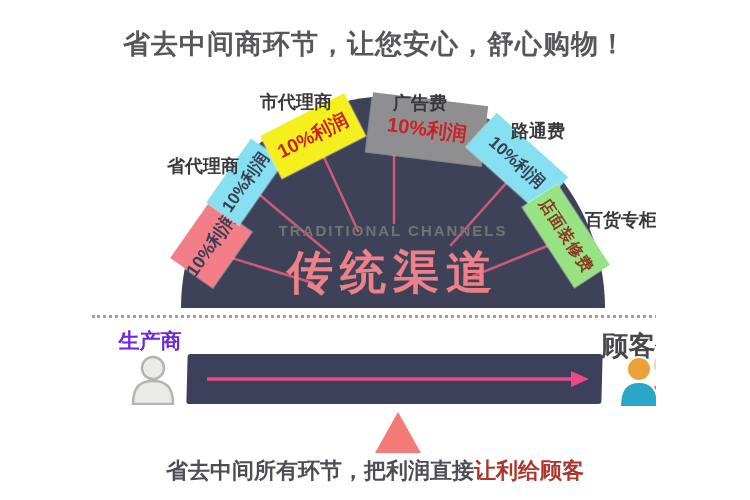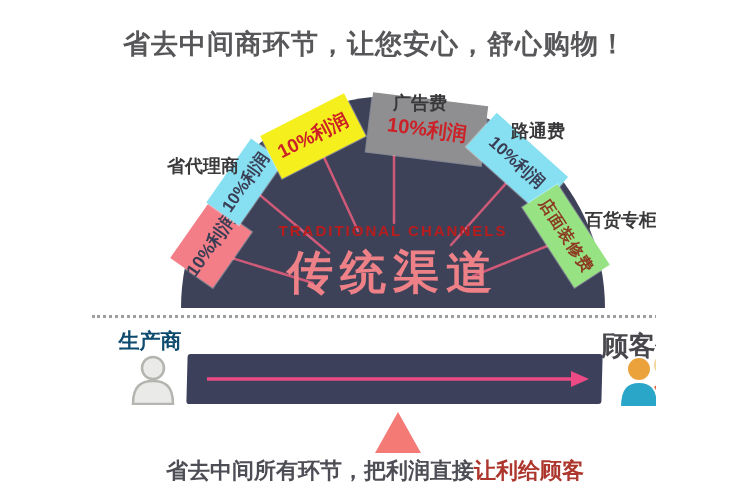--- a/index.html
+++ b/index.html
@@ -14,21 +14,21 @@
     font-size:27px;font-weight:bold;color:#57575a;letter-spacing:1px;
   }
   
   .dome{
     left:181px;top:96px;width:424px;height:212px;
     background:#3e4258;border-radius:212px 212px 0 0;
   }
   .radial{left:0;top:0;width:750px;height:500px;pointer-events:none;}
   .dome-en{
     left:393px;top:222px;transform:translateX(-50%);
-    font-size:15px;font-weight:600;letter-spacing:2px;color:#b91c1c;white-space:nowrap;
+    font-size:15px;font-weight:600;letter-spacing:2px;color:#737373;white-space:nowrap;
   }
   .dome-zh{
     left:393px;top:242px;transform:translateX(-50%);
     font-size:46px;font-weight:bold;letter-spacing:7px;color:#ee8087;white-space:nowrap;
   }
   
   .block{
     display:flex;align-items:center;justify-content:center;
     font-weight:bold;white-space:nowrap;box-shadow:0 0 0 1px rgba(255,255,255,.35);
   }
@@ -50,21 +50,21 @@
   }
   .l-wholesaler{left:158px;top:224px;}
   .l-prov{left:203px;top:166px;}
   .l-city{left:296px;top:102px;}
   .l-ad{left:420px;top:103px;}
   .l-toll{left:538px;top:131px;}
   .l-store{left:621px;top:220px;}
   
   .divider{left:92px;top:315px;width:656px;height:0;border-top:3px dotted #9e9e9e;}
   .producer-label{left:150px;top:327px;transform:translateX(-50%);
-    font-size:21px;font-weight:bold;color:#0c4a6e;white-space:nowrap;}
+    font-size:21px;font-weight:bold;color:#6d28d9;white-space:nowrap;}
   .customers-label{left:642px;top:328px;transform:translateX(-50%);
     font-size:27px;font-weight:bold;color:#47474c;white-space:nowrap;}
   .producer-icon{left:126px;top:355px;width:54px;height:50px;}
   .customers-icon{left:616px;top:352px;width:70px;height:56px;}
   .flow-bar{left:187px;top:354px;width:415px;height:50px;background:#3c405a;
     border-radius:3px;transform:skewX(-1.5deg);}
   .flow-arrow{left:187px;top:354px;width:415px;height:50px;}
   
   .triangle{
     left:375px;top:412px;width:0;height:0;
@@ -101,20 +101,21 @@
   <div class="abs dome-zh">传统渠道</div>
 
   <div class="abs block b-wholesaler">10%利润</div>
   <div class="abs block b-prov">10%利润</div>
   <div class="abs block b-city">10%利润</div>
   <div class="abs block b-ad">10%利润</div>
   <div class="abs block b-toll">10%利润</div>
   <div class="abs block b-store">店面装修费</div>
 
   <div class="abs chan-label l-prov">省代理商</div>
+  <div class="abs chan-label l-city">市代理商</div>
   <div class="abs chan-label l-ad">广告费</div>
   <div class="abs chan-label l-toll">路通费</div>
   <div class="abs chan-label l-store">百货专柜</div>
 
   <div class="abs divider"></div>
 
   <div class="abs producer-label">生产商</div>
   <div class="abs customers-label">顾客们</div>
 
   <svg class="abs producer-icon" viewBox="0 0 54 50" xmlns="http://www.w3.org/2000/svg">

